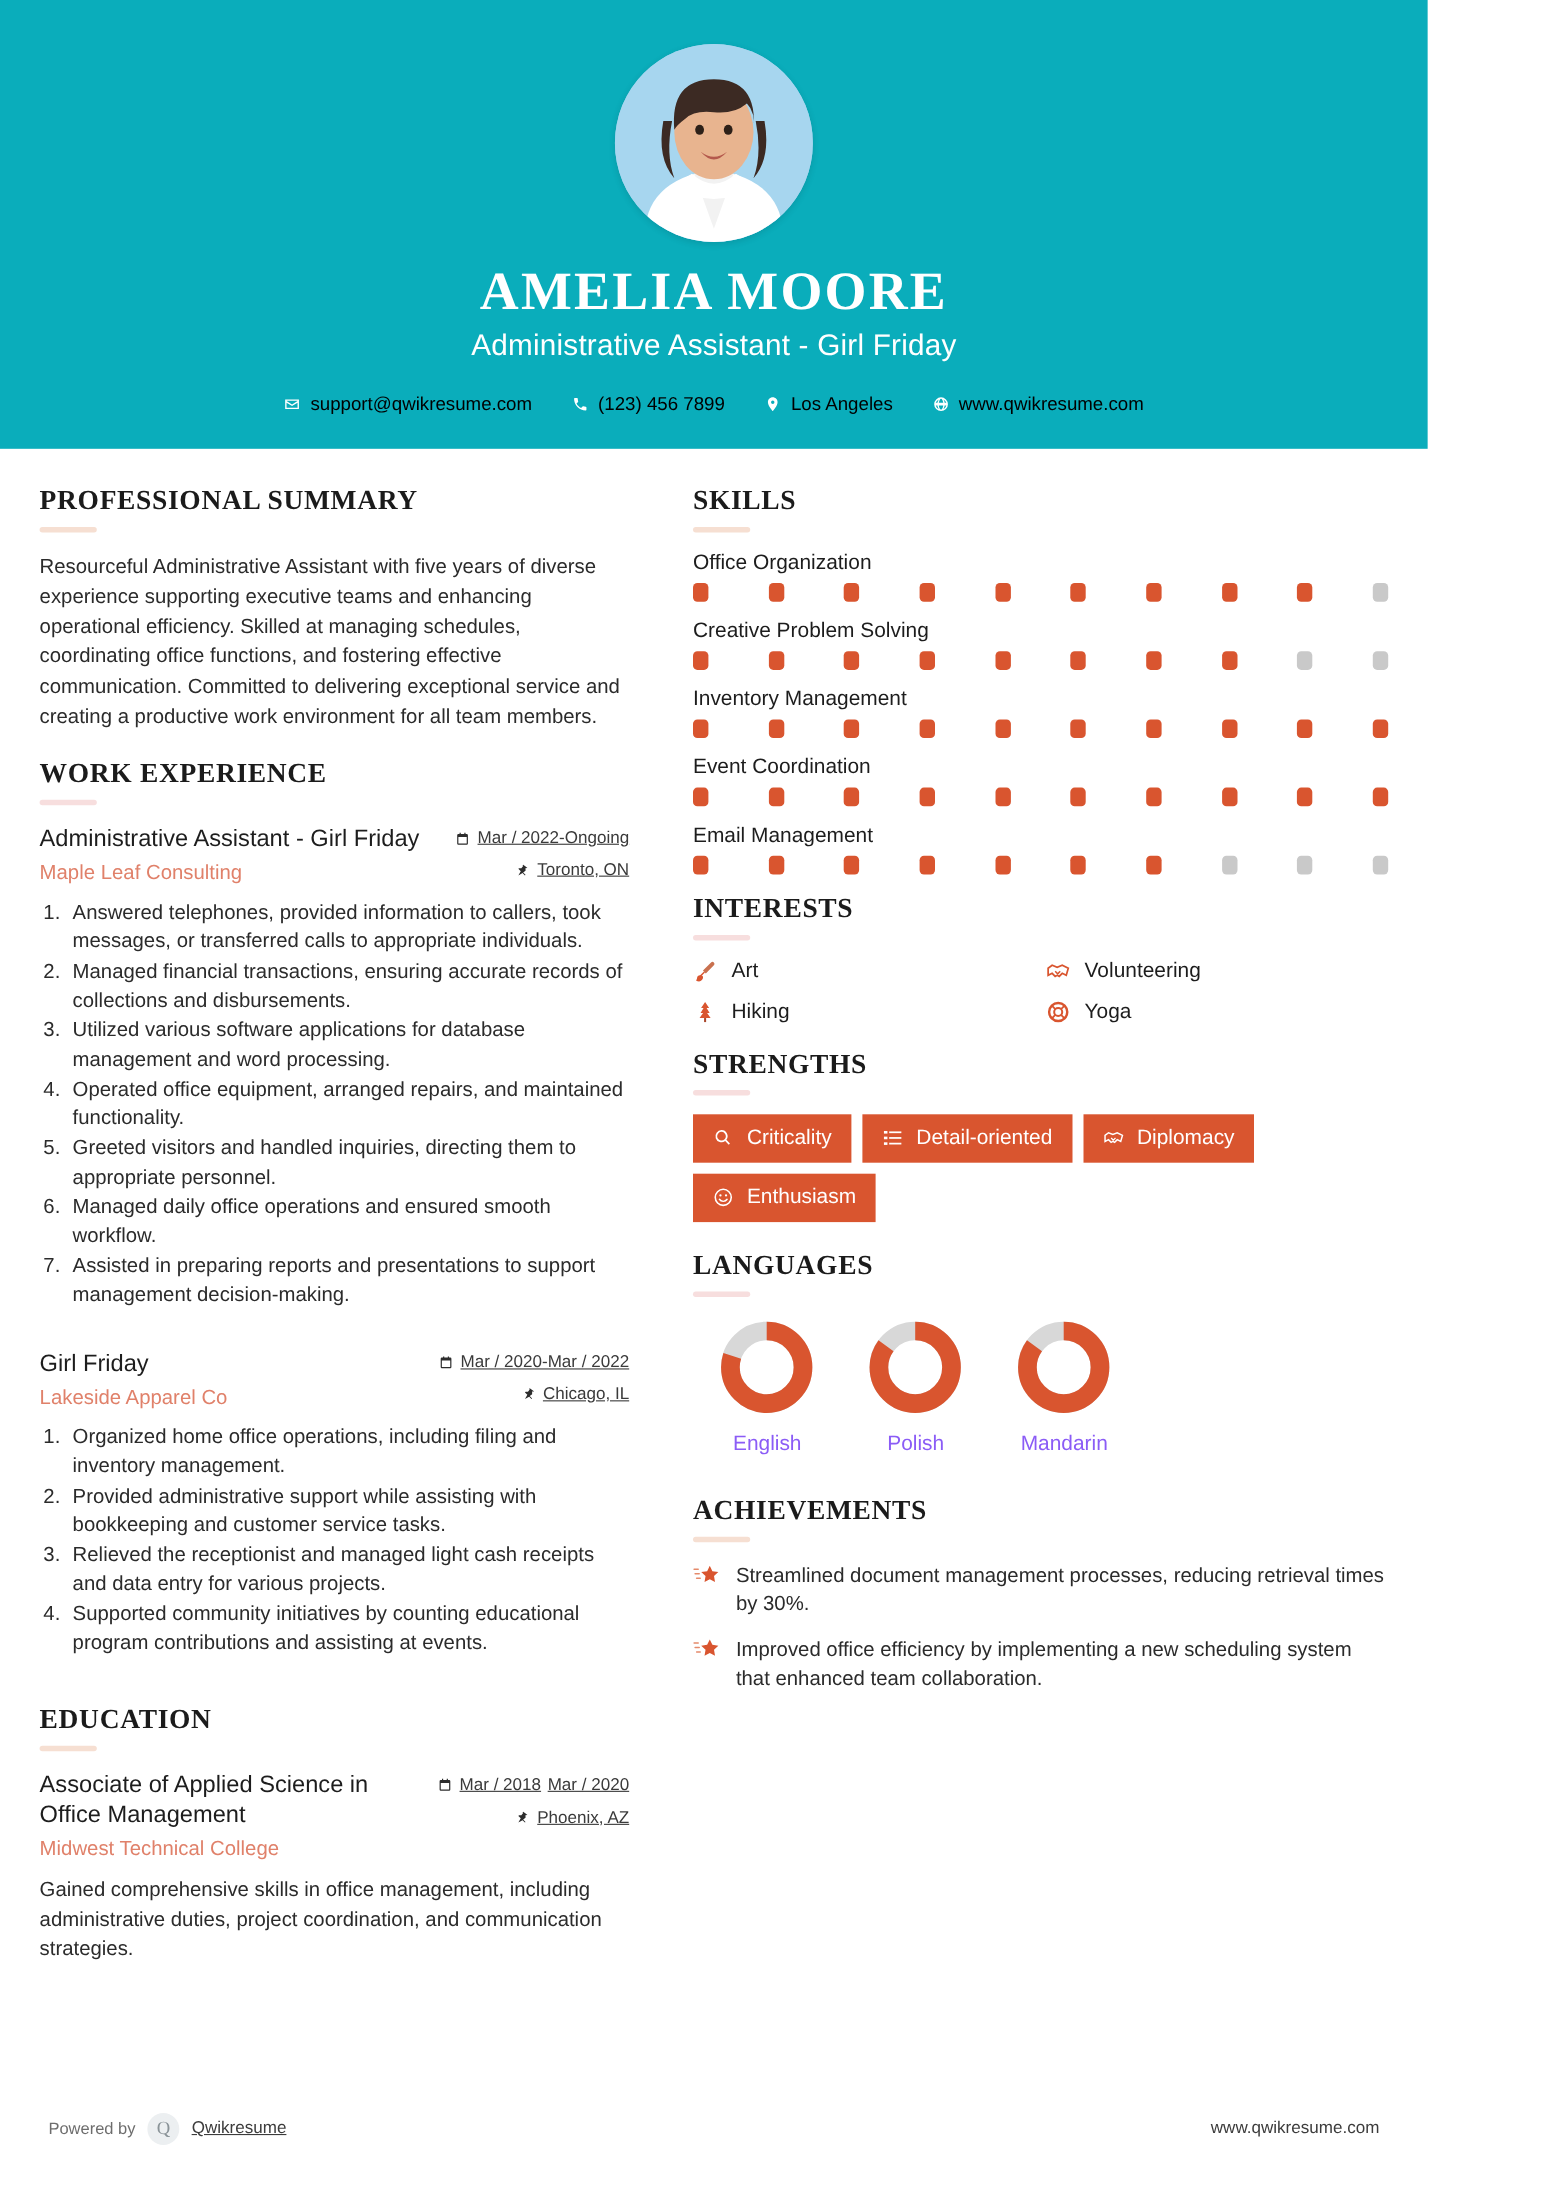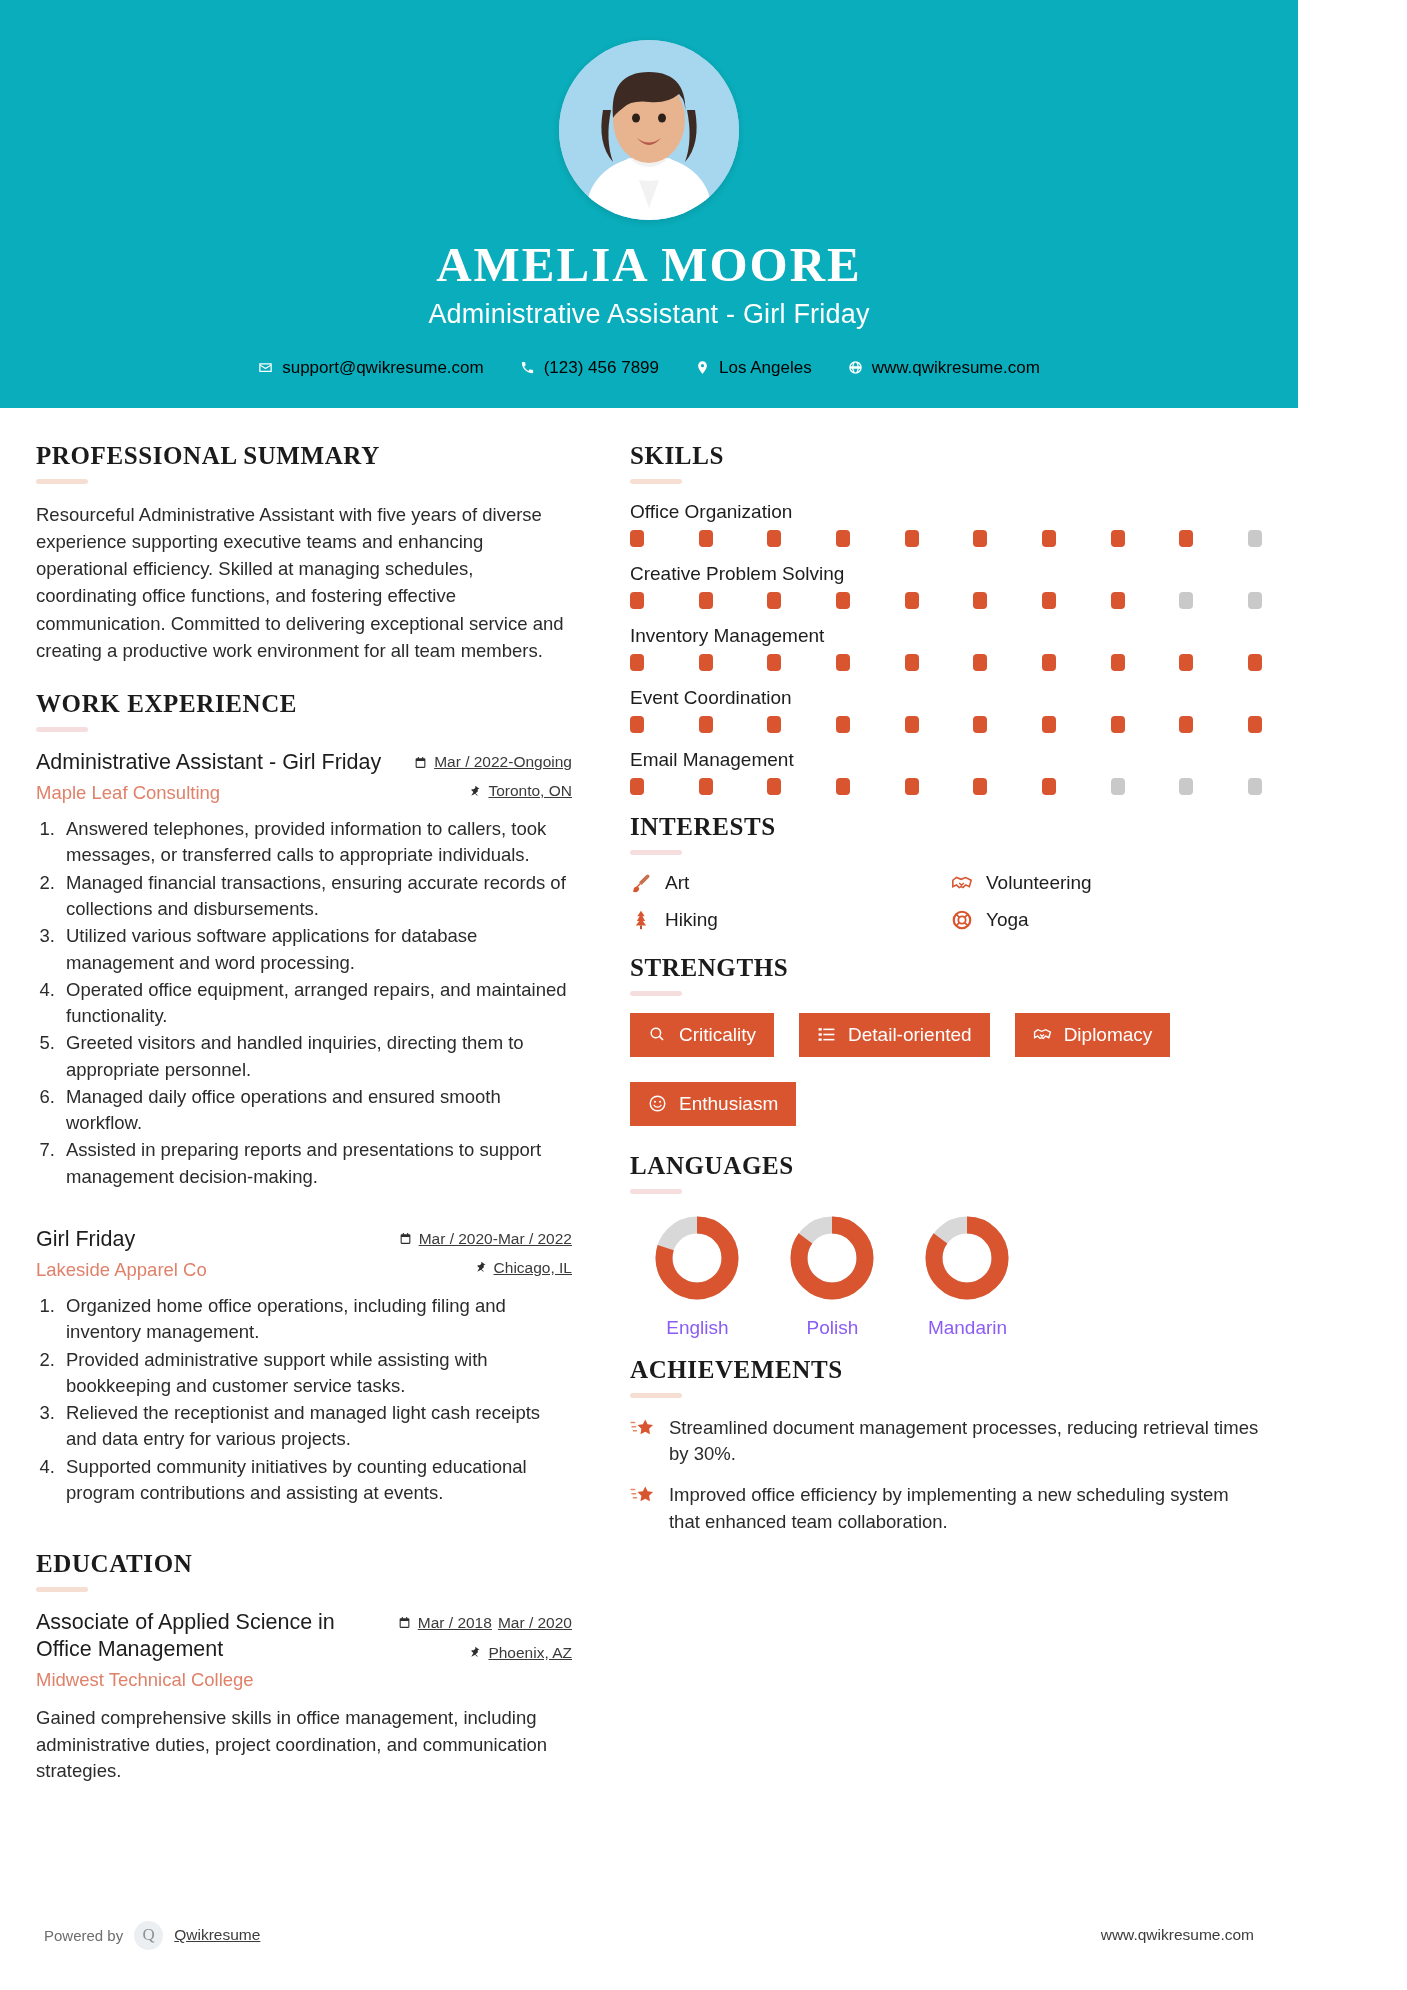--- a/index.html
+++ b/index.html
@@ -161,21 +161,21 @@
     column-gap: 10px;
   }
   .interest {
     display: flex; align-items: center; gap: 12px;
     font-size: 19px; color: #1d1d1d;
   }
   .interest .gi { width: 23px; height: 23px; display: inline-flex; align-items:center; justify-content:center; }
   .interest .gi svg { width: 22px; height: 22px; }
 
   
-  .strengths { display: flex; flex-wrap: wrap; gap: 25px; }
+  .strengths { display: flex; flex-wrap: wrap; gap: 10px; }
   .chip {
     background: #d9552f;
     color: #ffffff;
     font-size: 19px;
     padding: 11px 18px;
     display: inline-flex;
     align-items: center;
     gap: 12px;
   }
   .chip svg { width: 19px; height: 19px; fill: #ffffff; flex: 0 0 auto; }
@@ -572,21 +572,21 @@
           <div class="lang">
             <span><svg width="94" height="94" viewBox="0 0 94 94">
                   <circle cx="47" cy="47" r="33" fill="none" stroke="#d8d8d8" stroke-width="17"></circle>
                   <circle cx="47" cy="47" r="33" fill="none" stroke="#d9552f" stroke-width="17" stroke-dasharray="176.2433478663874 207.34511513692635" transform="rotate(-90 47 47)"></circle>
                 </svg></span>
             <div class="lang-name">Mandarin</div>
           </div>
         </div>
       </div>
 
-      <div class="block" style="margin-top:17px;">
+      <div class="block" style="margin-top:36px;">
         <div class="sec-h">ACHIEVEMENTS</div>
         <div class="sec-rule"></div>
         <div class="ach">
           <span class="ai">
             <svg viewBox="0 0 26 24">
                 <path d="M16 1.5l2.6 5.4 5.9.8-4.3 4.1 1 5.9-5.2-2.8-5.2 2.8 1-5.9-4.3-4.1 5.9-.8L16 1.5z" fill="#d9552f"></path>
                 <path d="M0.5 5h4M1.5 9.5h4M3 14h3.5" stroke="#e58a6b" stroke-width="1.6" stroke-linecap="round"></path>
               </svg>
           </span>
           <div class="ach-text">Streamlined document management processes, reducing retrieval times by 30%.</div>

